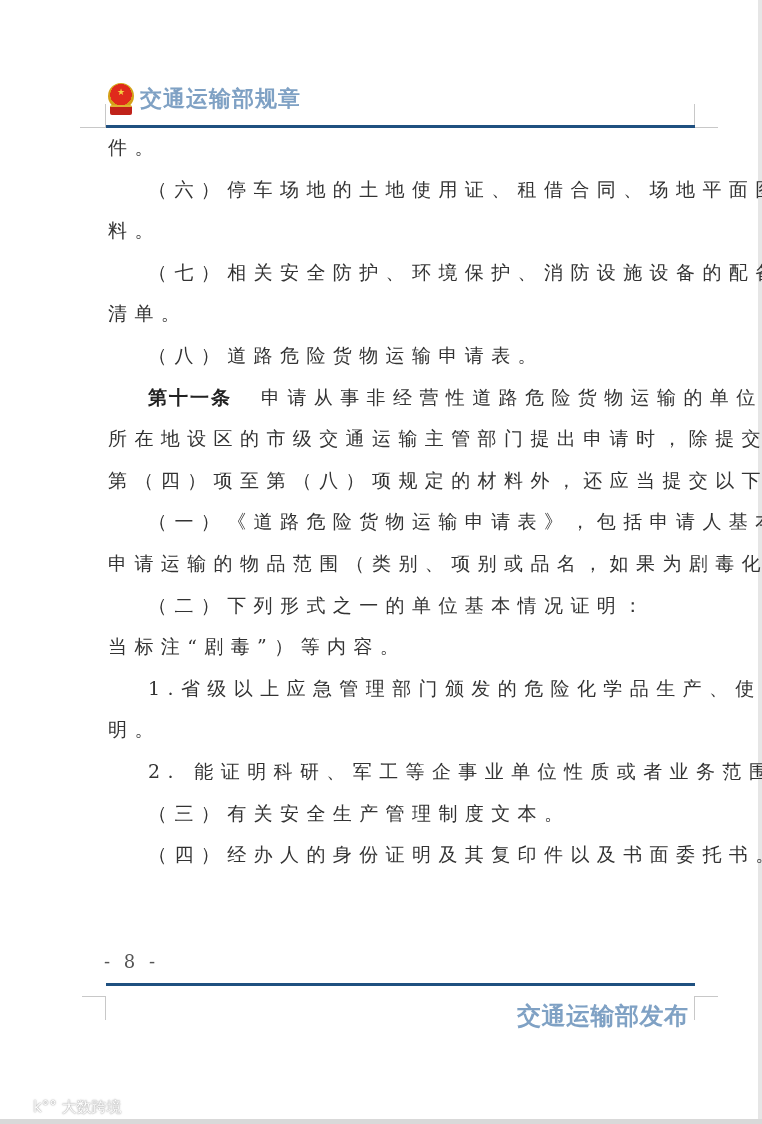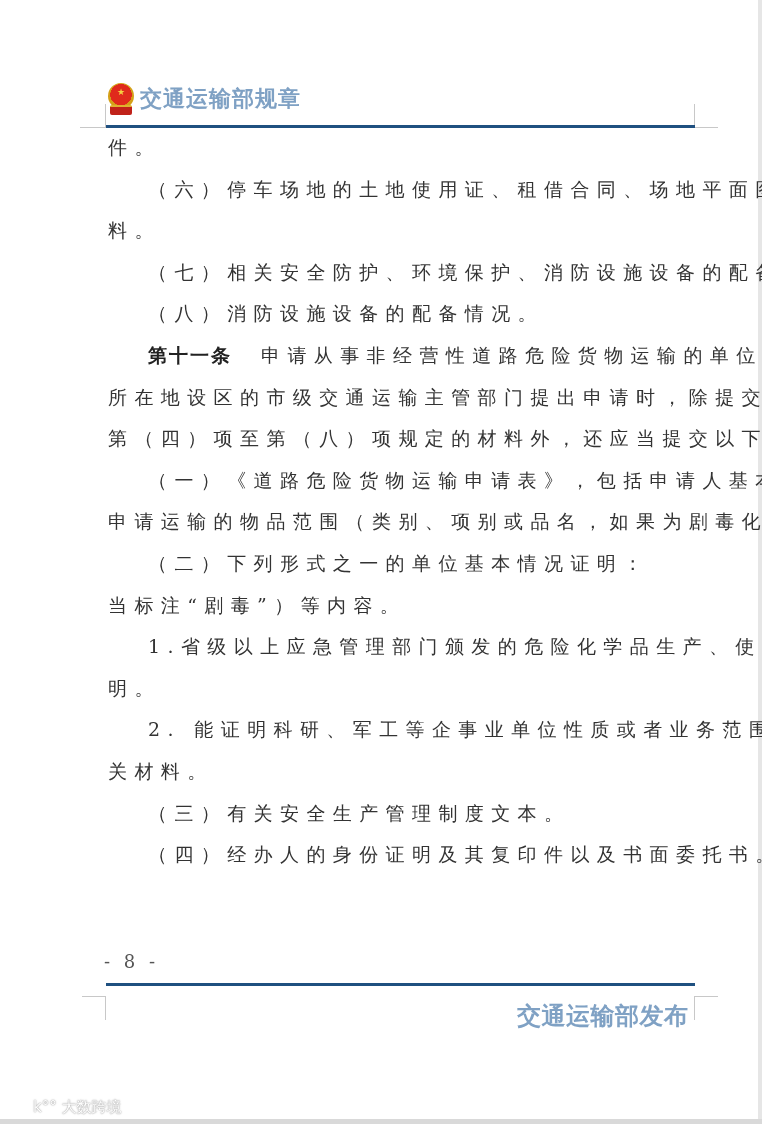--- a/index.html
+++ b/index.html
@@ -54,34 +54,34 @@
   </div>
   <span class="header-title">交通运输部规章</span>
 </div>
 <div class="rule" style="top:125px;"></div>
 
 <div class="body-text">
   <div class="line">件。</div>
   <div class="line indent">（六）停车场地的土地使用证、租借合同、场地平面图等材</div>
   <div class="line">料。</div>
   <div class="line indent">（七）相关安全防护、环境保护、消防设施设备的配备情况</div>
-  <div class="line indent">（八）消防设施设备的配备情况。</div>
+  <div class="line">清单。</div>
+  <div class="line indent">（八）道路危险货物运输申请表。</div>
   <div class="line indent">
     <span class="bold">第十一条</span><span>申请从事非经营性道路危险货物运输的单位，向</span>
   </div>
   <div class="line">所在地设区的市级交通运输主管部门提出申请时，除提交第十条</div>
   <div class="line">第（四）项至第（八）项规定的材料外，还应当提交以下材料：</div>
   <div class="line indent">（一）《道路危险货物运输申请表》，包括申请人基本信息、</div>
   <div class="line">申请运输的物品范围（类别、项别或品名，如果为剧毒化学品应</div>
   <div class="line indent">（二）下列形式之一的单位基本情况证明：</div>
   <div class="line">当标注“剧毒”）等内容。</div>
   <div class="line indent">1.省级以上应急管理部门颁发的危险化学品生产、使用等证</div>
   <div class="line">明。</div>
   <div class="line indent">2. 能证明科研、军工等企事业单位性质或者业务范围的有</div>
-  <div class="line">关材料。</div>
   <div class="line indent">（三）有关安全生产管理制度文本。</div>
   <div class="line indent">（四）经办人的身份证明及其复印件以及书面委托书。</div>
 </div>
 
 <div class="page-num">- 8 -</div>
 <div class="rule" style="top:983px;"></div>
 <div class="footer-title">交通运输部发布</div>
 
 <div class="watermark">
   <span>k°°</span>

